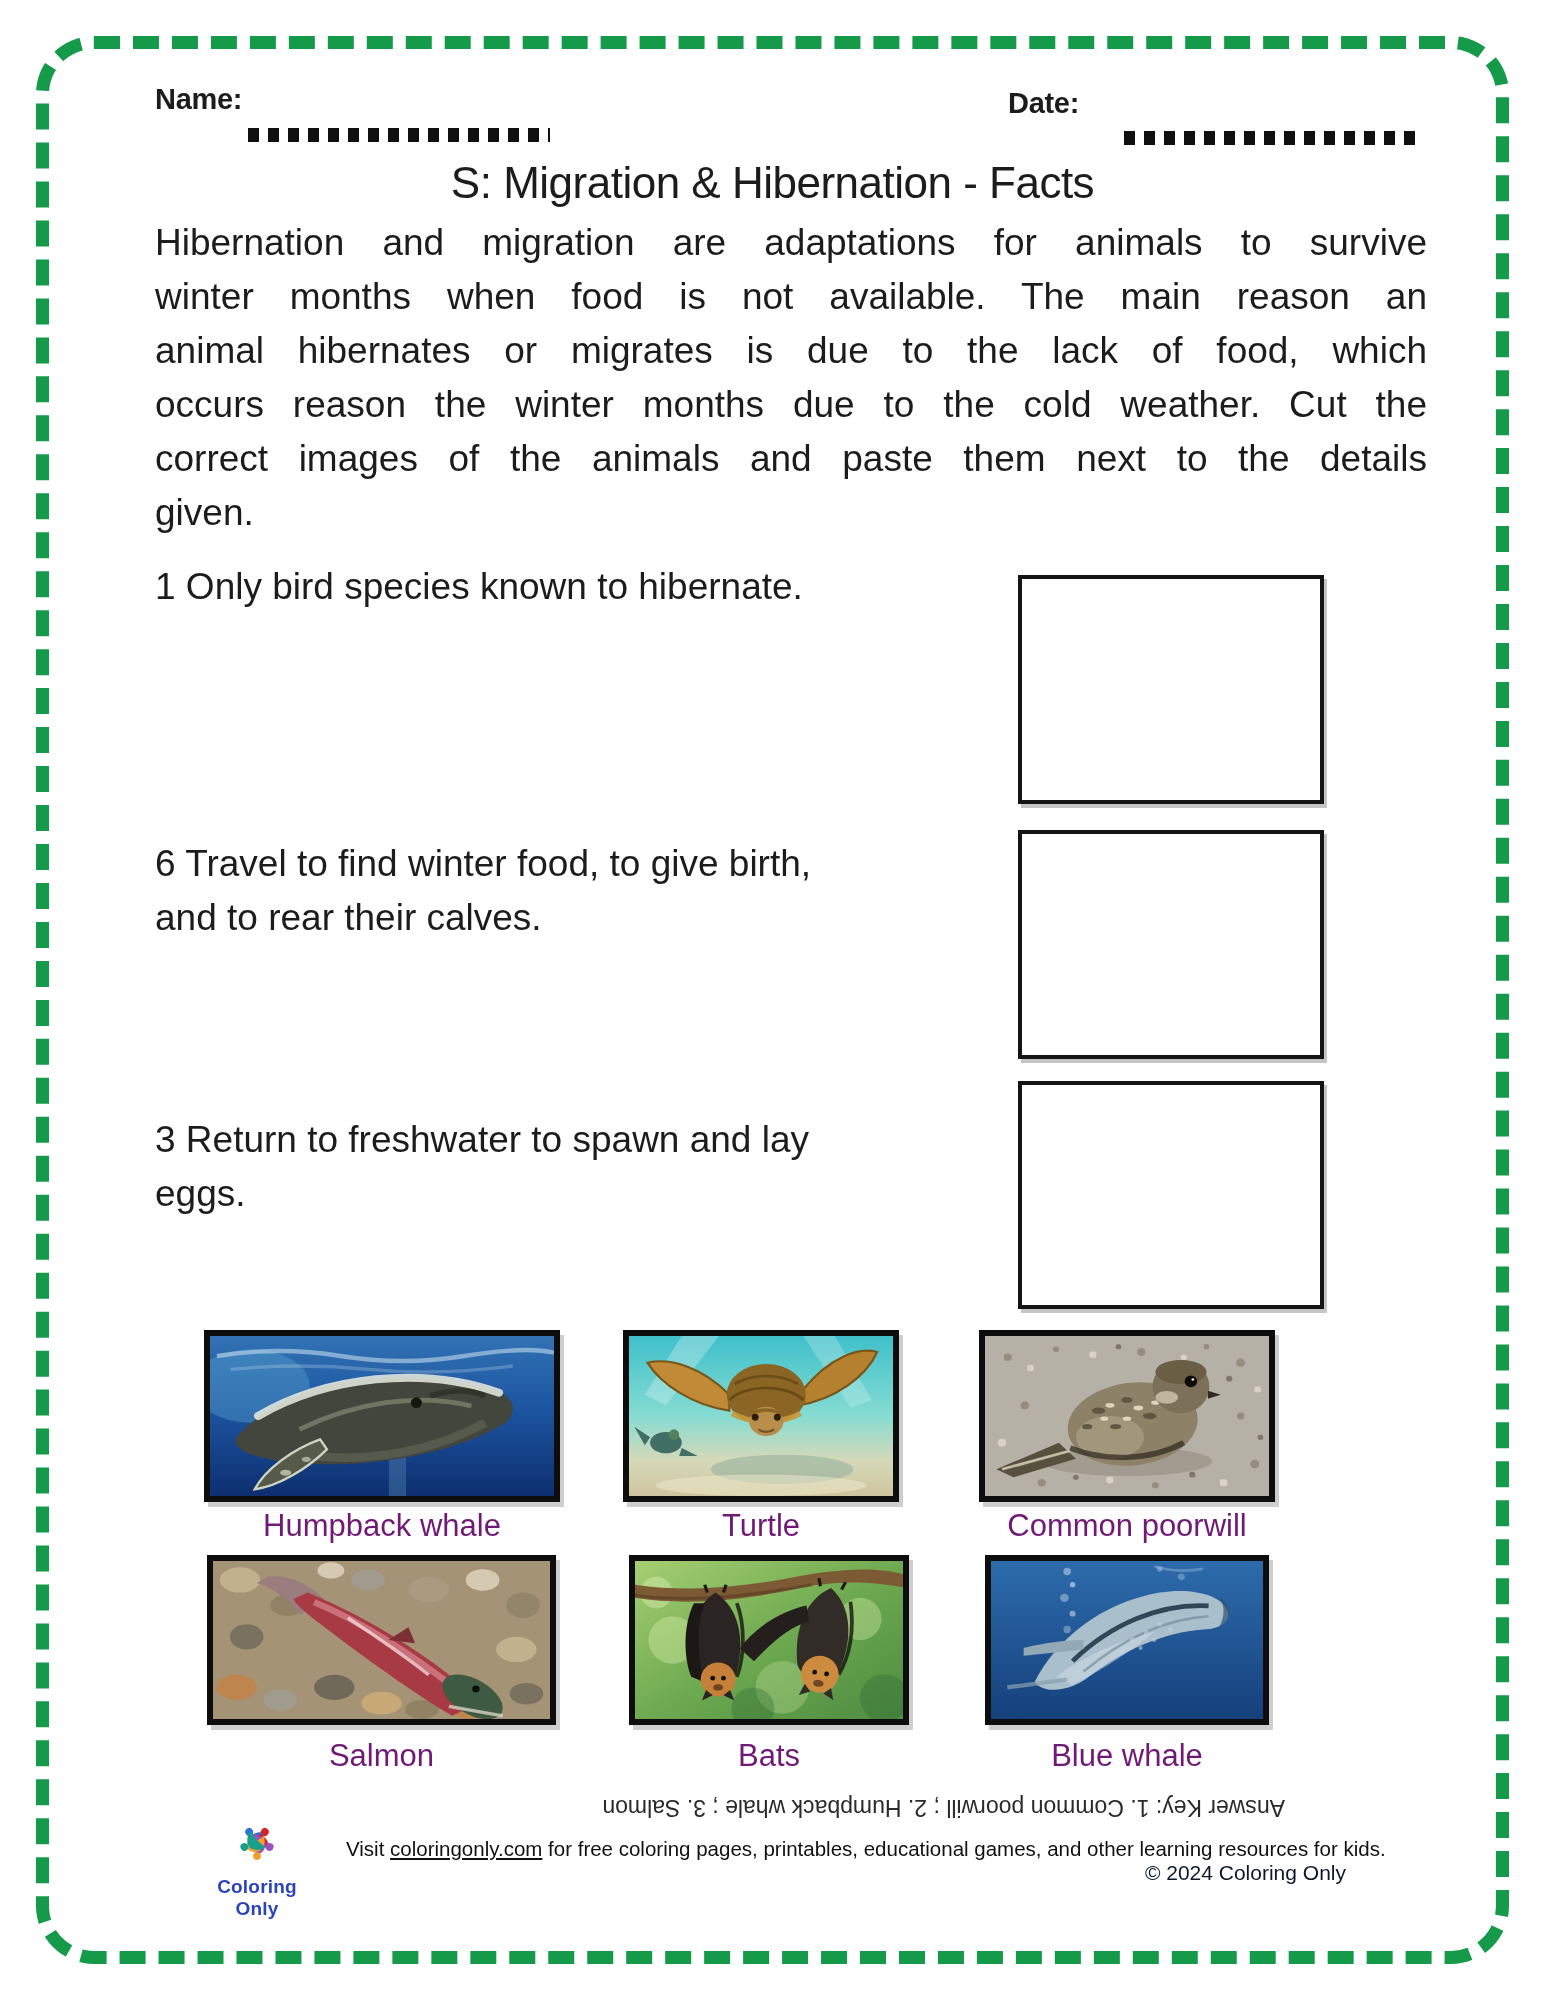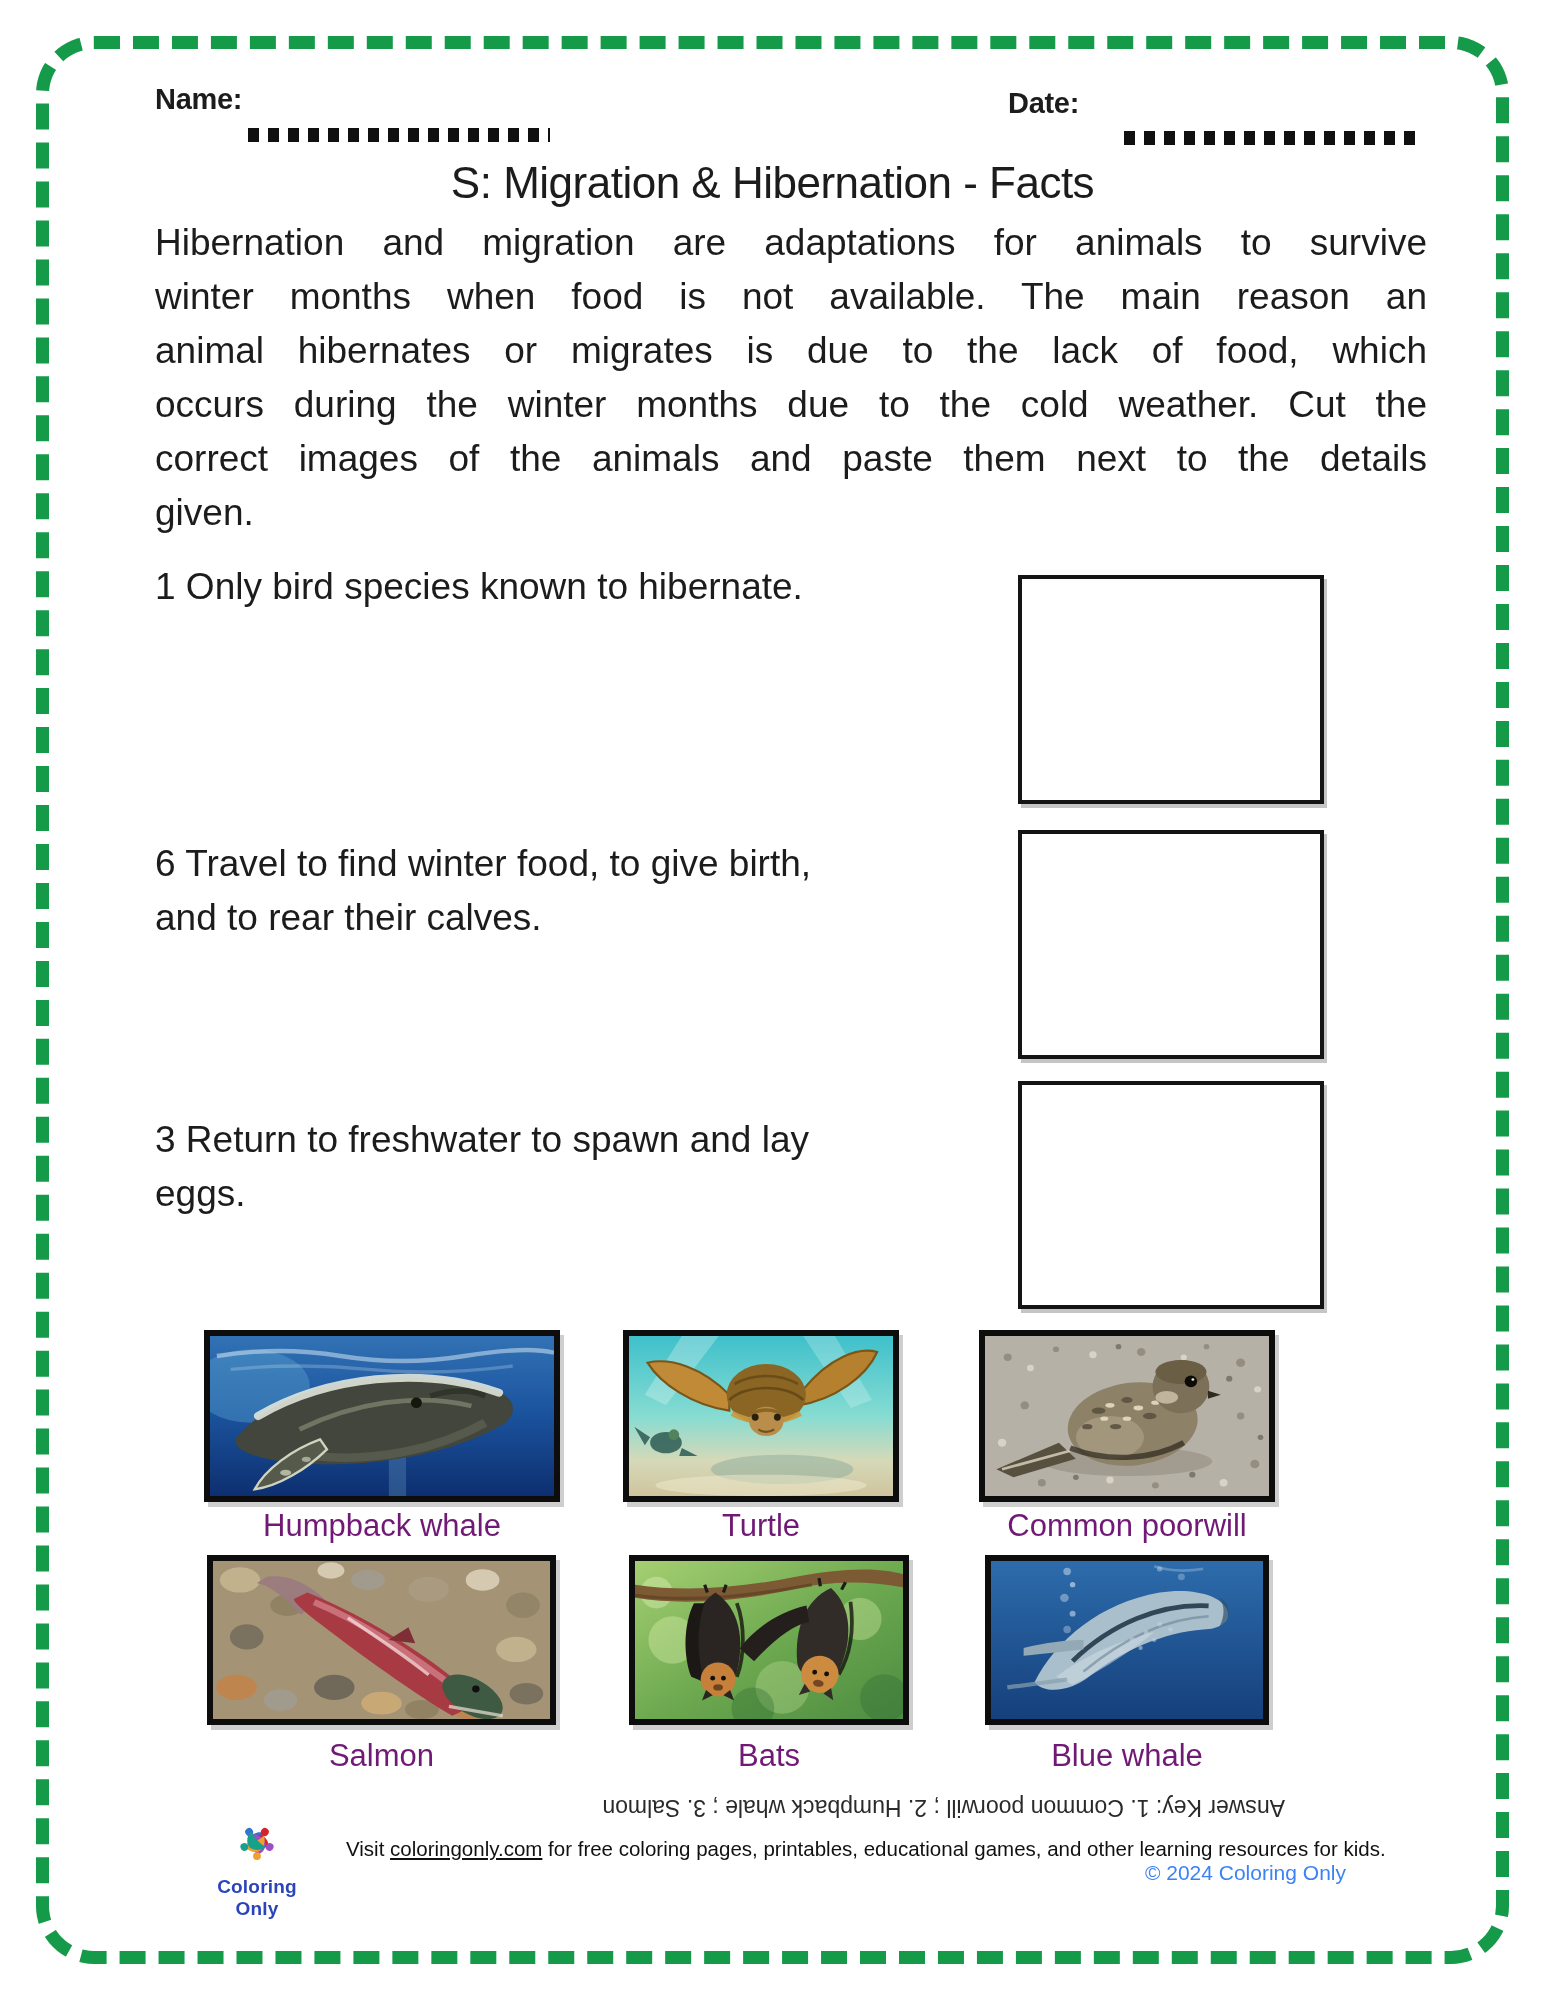--- a/index.html
+++ b/index.html
@@ -45,21 +45,21 @@
     box-shadow:4px 5px 0 rgba(80,80,80,0.28);background:#7d8a94;
   }
   .photo svg{display:block;width:100%;height:100%;}
   .animal-label{position:absolute;text-align:center;font-size:31px;color:#701a75;}
   .answer-key{
     position:absolute;left:645px;top:1794px;width:640px;
     transform:rotate(180deg);font-size:23px;color:#2a2a2a;white-space:nowrap;text-align:left;
   }
   .visit{position:absolute;left:346px;top:1837px;font-size:20.5px;color:#111;white-space:nowrap;}
   .visit .link{text-decoration:underline;}
-  .copyright{position:absolute;left:346px;top:1861px;width:1000px;text-align:right;font-size:21px;color:#3b82f6;}
+  .copyright{position:absolute;left:346px;top:1861px;width:1000px;text-align:right;font-size:21px;color:#0f172a;}
   .logo{position:absolute;left:196px;top:1813px;width:122px;text-align:center;}
   .logo-icon{width:86px;height:58px;margin:0 auto;}
   .logo-text{font-size:19px;font-weight:bold;color:#2b44bb;letter-spacing:0.2px;margin-top:1px;}
 </style>
 </head>
 <body>
 
 <div class="page">
 
   <div class="frame"></div>
@@ -68,21 +68,21 @@
   <div class="dotline name-dotline"></div>
   <div class="field-label date-label">Date:</div>
   <div class="dotline date-dotline"></div>
 
   <div class="title">S: Migration &amp; Hibernation - Facts</div>
 
   <div class="intro">
     <div class="intro-line">Hibernation and migration are adaptations for animals to survive</div>
     <div class="intro-line">winter months when food is not available. The main reason an</div>
     <div class="intro-line">animal hibernates or migrates is due to the lack of food, which</div>
-    <div class="intro-line">occurs during the winter months due to the cold weather. Cut the</div>
+    <div class="intro-line">occurs reason the winter months due to the cold weather. Cut the</div>
     <div class="intro-line">correct images of the animals and paste them next to the details</div>
     <div class="intro-line last">given.</div>
   </div>
 
   <div class="fact fact-1">
     <div>1 Only bird species known to hibernate.</div>
   </div>
   <div class="fact fact-2">
     <div>6 Travel to find winter food, to give birth,</div>
     <div>and to rear their calves.</div>

